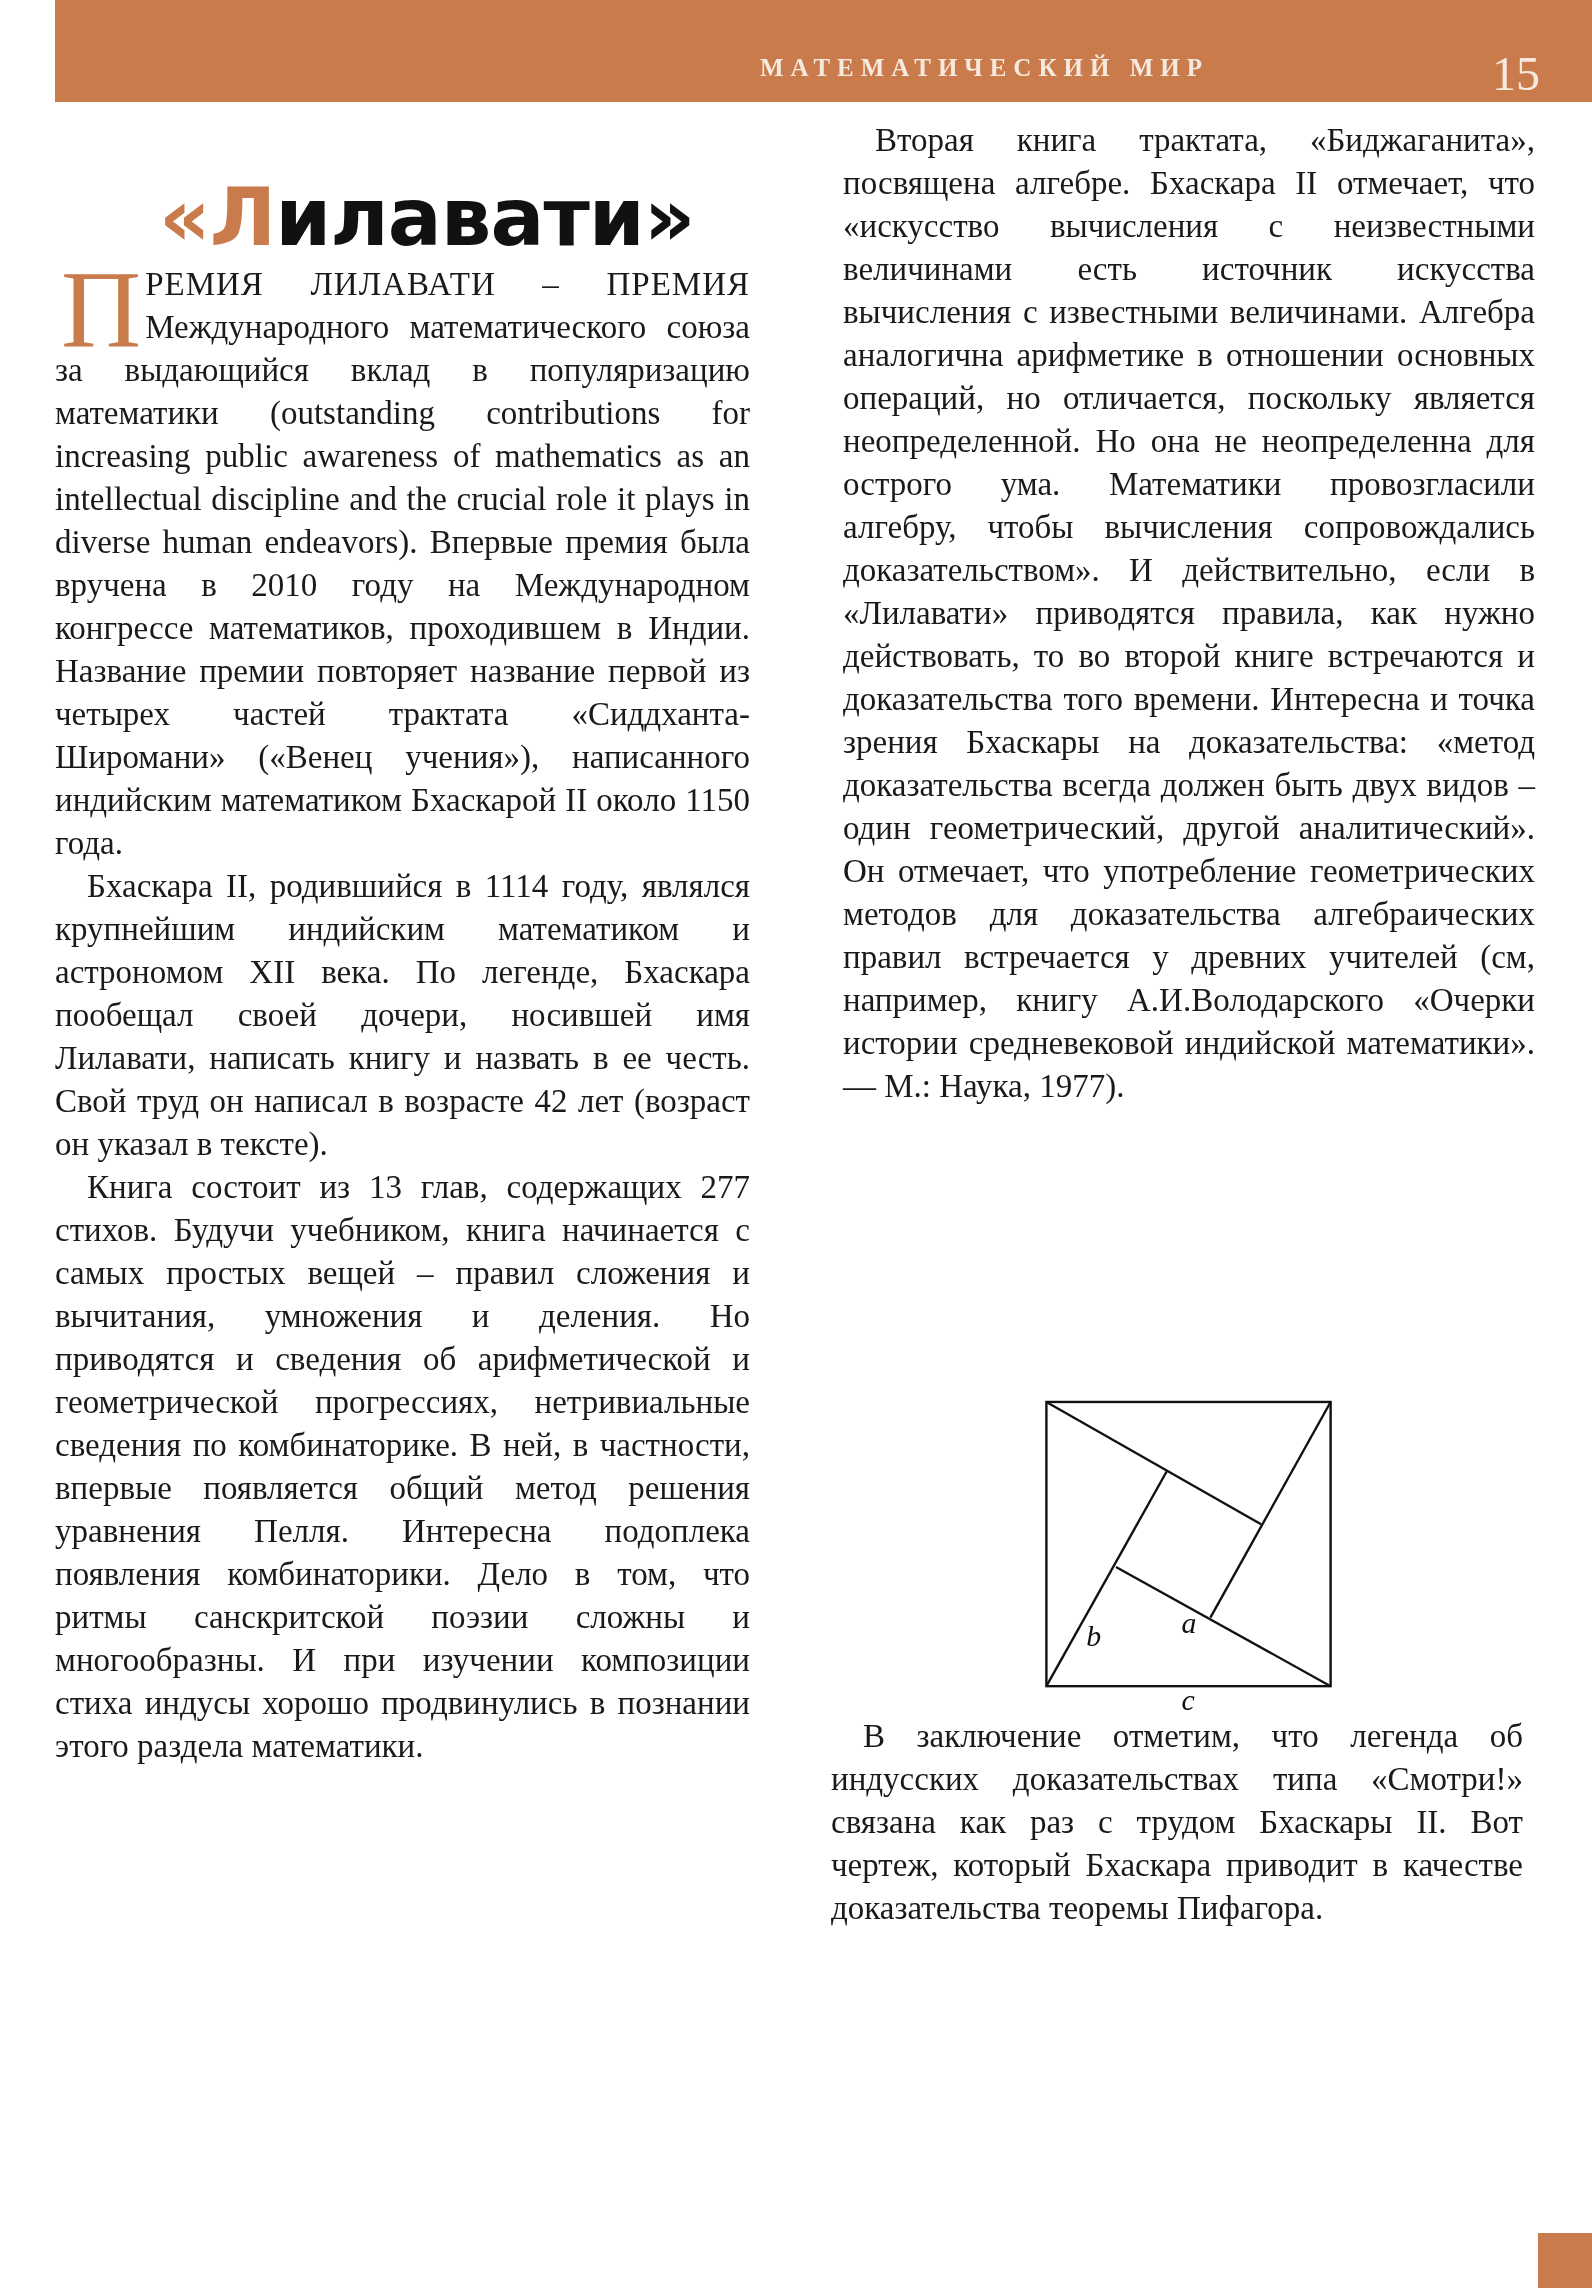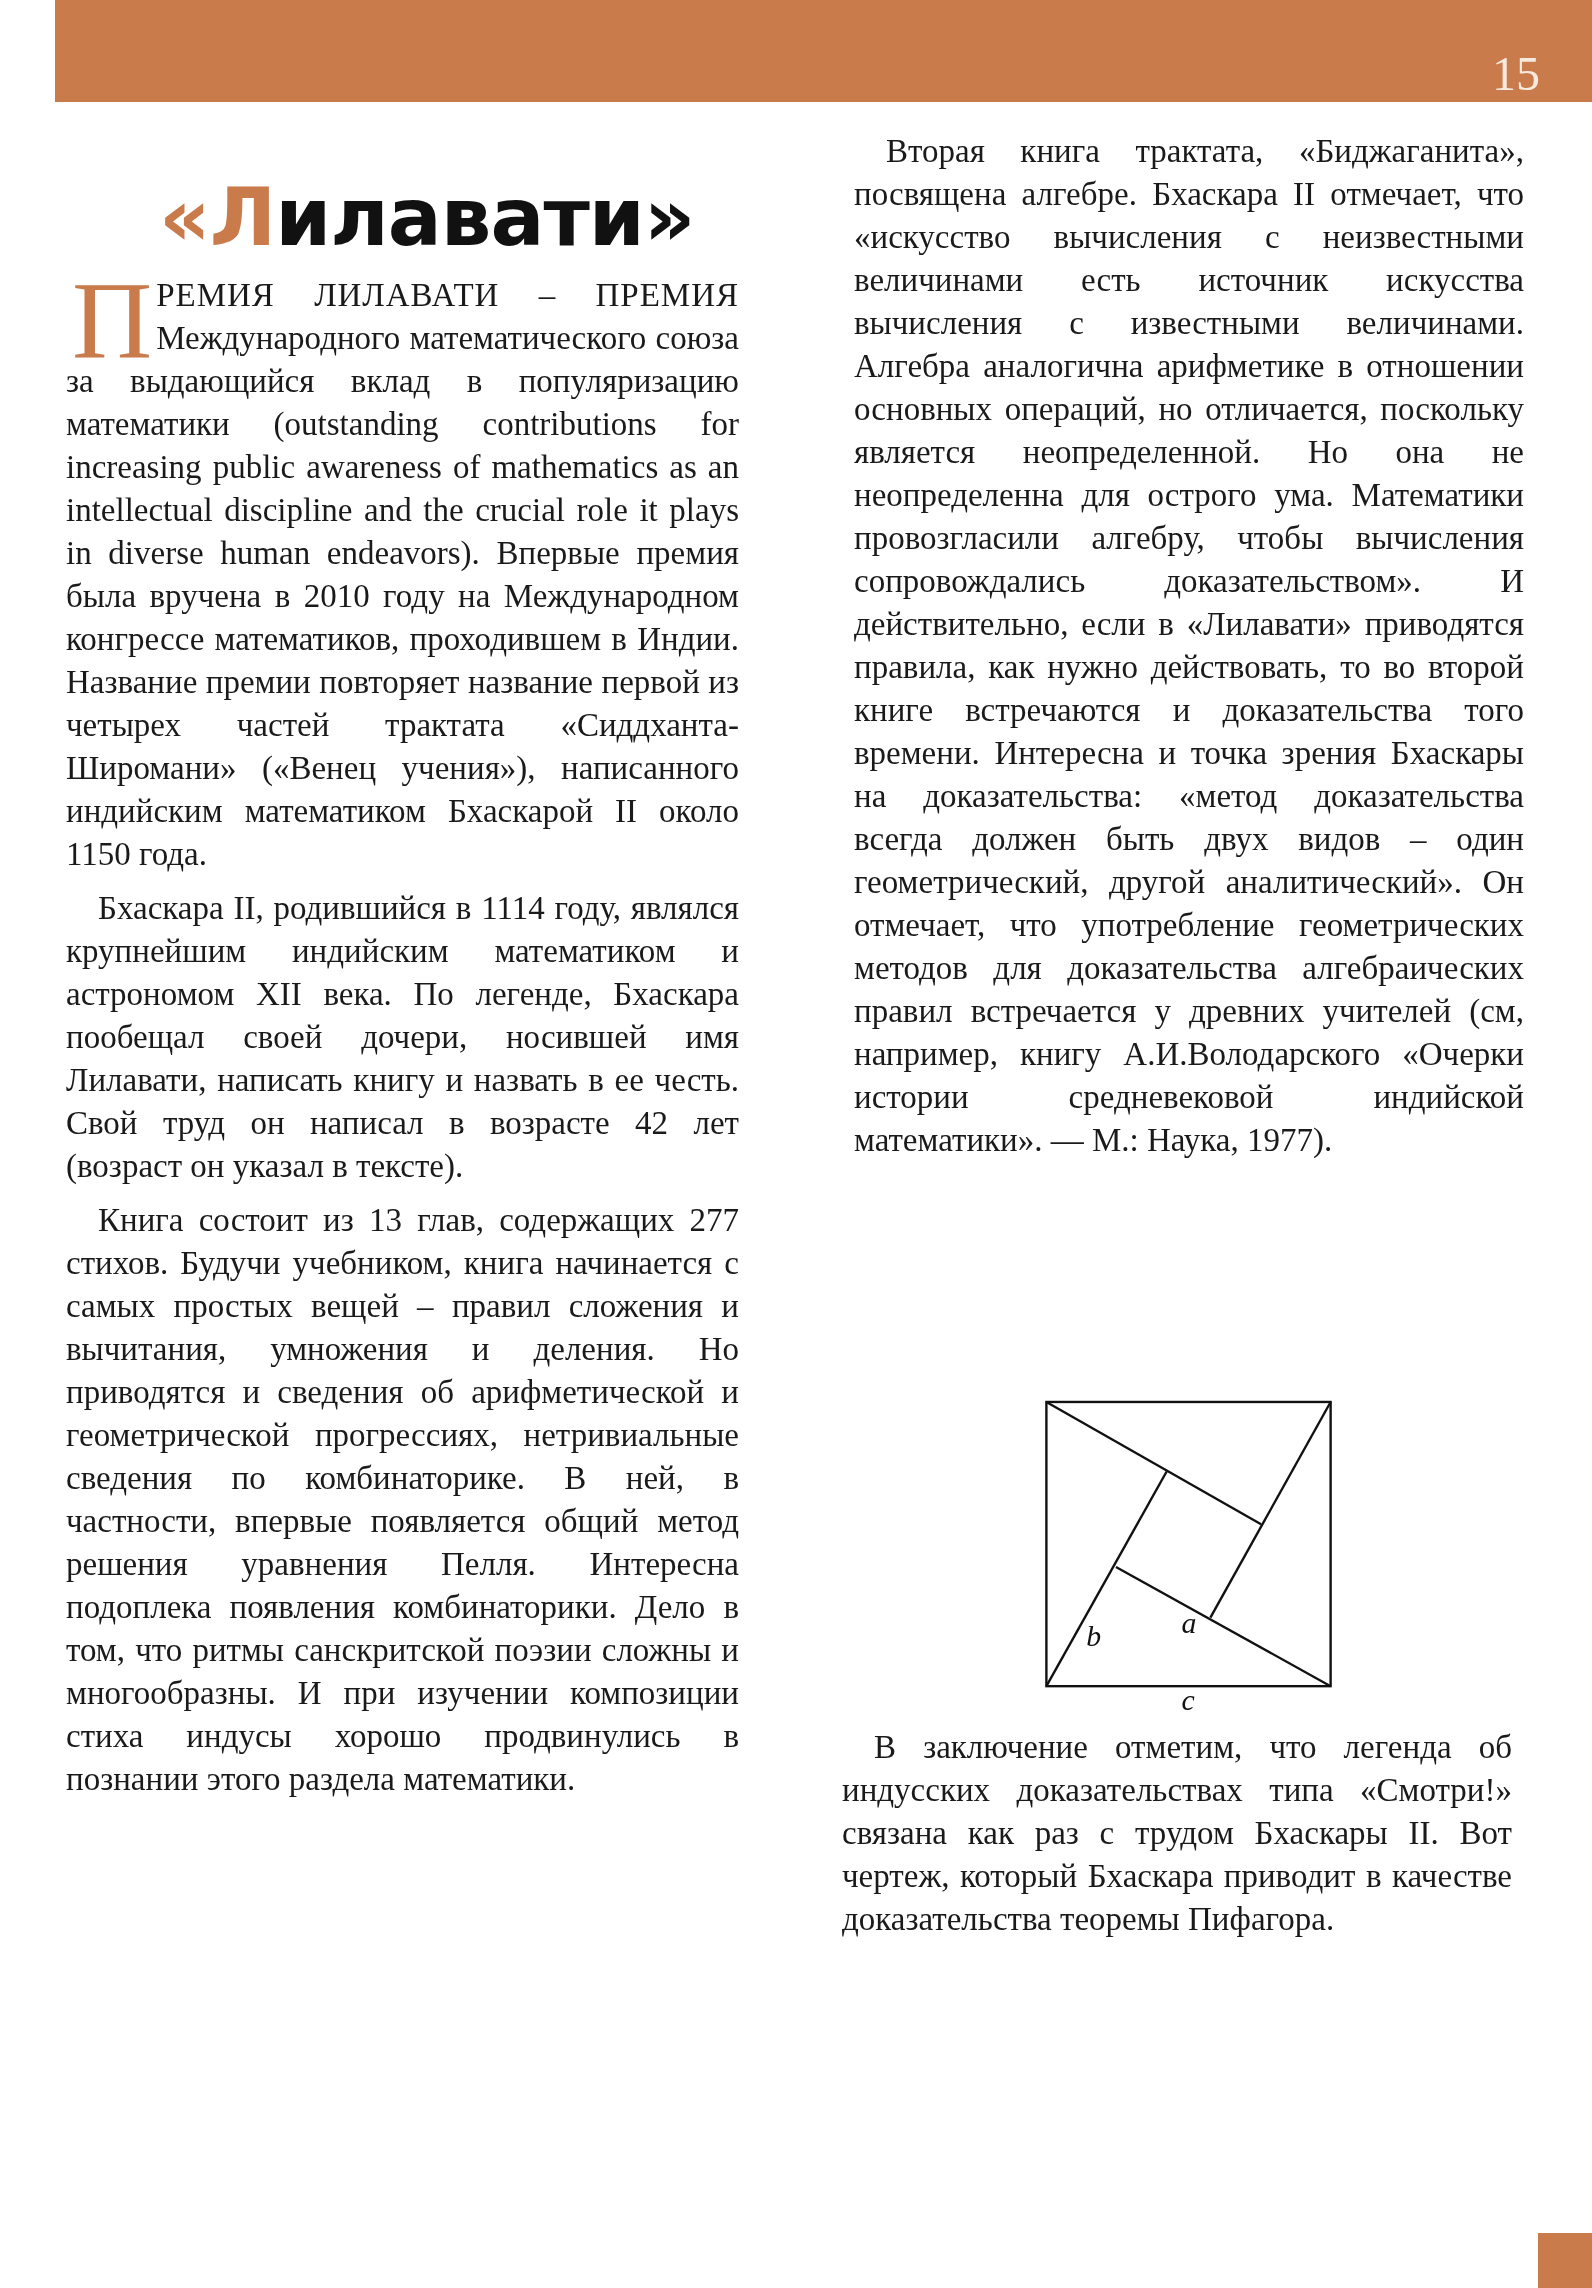--- a/index.html
+++ b/index.html
@@ -10,33 +10,34 @@
                   font-family:"Liberation Serif",serif; font-weight:bold; font-size:25px;
                   letter-spacing:7px; color:#F6E9DE; }
   .page-num { position:absolute; right:52px; top:46px; font-size:48px; color:#F6E9DE;
               font-family:"Liberation Serif",serif; }
   .article-title { position:absolute; left:159px; top:117px; font-family:"DejaVu Sans","Liberation Sans",sans-serif;
                    font-size:80px; font-weight:bold; color:#111; letter-spacing:-1px; }
   .article-title .accent { color:#C97B4B; }
   .col { position:absolute; font-size:33px; line-height:43px; text-align:justify; hyphens:manual; }
   .col-left { left:55px; top:263px; width:695px; }
   .col-right { left:843px; top:119px; width:692px; }
-  .col p { margin:11px; text-indent:32px; }
+  .col p { margin:0; text-indent:32px; }
   .col p.first { text-indent:0; }
   .dropcap { float:left; font-size:111px; line-height:80px; color:#C97B4B; margin:6px 4px 0 6px; height:80px;}
   .lead-upper { text-transform:none; letter-spacing:1px; }
   .figure { position:absolute; left:1040px; top:1396px; width:299px; height:318px; }
   .figure svg { display:block; }
   .corner-block { position:absolute; left:1538px; top:2233px; width:54px; height:56px; background:#C97B4B; }
   .after-fig { position:absolute; left:831px; top:1715px; width:692px; }
 </style>
 </head>
 <body>
 
 <div class="header">
+  <div class="header-title">МАТЕМАТИЧЕСКИЙ МИР</div>
   <div class="page-num">15</div>
 </div>
 
 <h1 class="article-title"><span class="accent">«</span><span class="accent">Л</span><span>илавати»</span></h1>
 
 <div class="col col-left">
   <p class="first"><span class="dropcap">П</span><span class="lead-upper">РЕМИЯ ЛИЛАВАТИ – ПРЕМИЯ</span><span> Международного математического союза за выдающийся вклад в популяризацию математики (outstanding contributions for increasing public awareness of mathematics as an intellectual discipline and the crucial role it plays in diverse human endeavors). Впервые премия была вручена в 2010 году на Международном конгрессе математиков, проходившем в Индии. Название премии повторяет название первой из четырех частей трактата «Сиддханта-Широмани» («Венец учения»), написанного индийским математиком Бхаскарой II около 1150 года.</span></p>
   <p>Бхаскара II, родившийся в 1114 году, являлся крупнейшим индийским математиком и астрономом XII века. По легенде, Бхаскара пообещал своей дочери, носившей имя Лилавати, написать книгу и назвать в ее честь. Свой труд он написал в возрасте 42 лет (возраст он указал в тексте).</p>
   <p>Книга состоит из 13 глав, содержащих 277 стихов. Будучи учебником, книга начинается с самых простых вещей – правил сложения и вычитания, умножения и деления. Но приводятся и сведения об арифметической и геометрической прогрессиях, нетривиальные сведения по комбинаторике. В ней, в частности, впервые появляется общий метод решения уравнения Пелля. Интересна подоплека появления комбинаторики. Дело в том, что ритмы санскритской поэзии сложны и многообразны. И при изучении композиции стиха индусы хорошо продвинулись в познании этого раздела математики.</p>
 </div>

